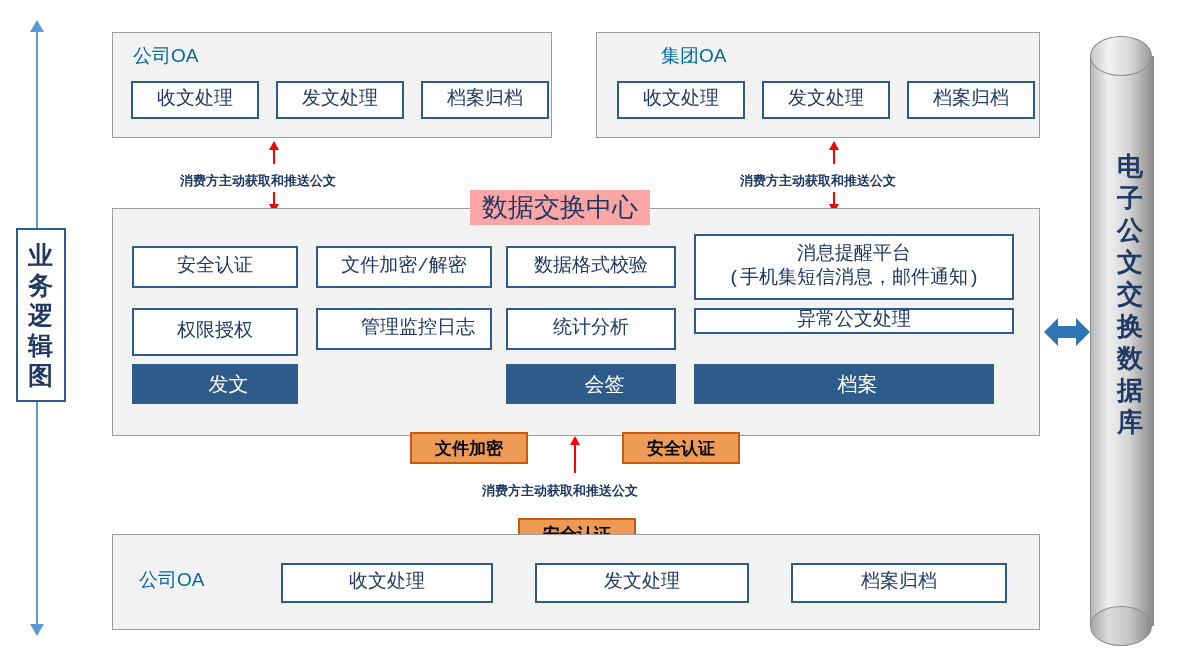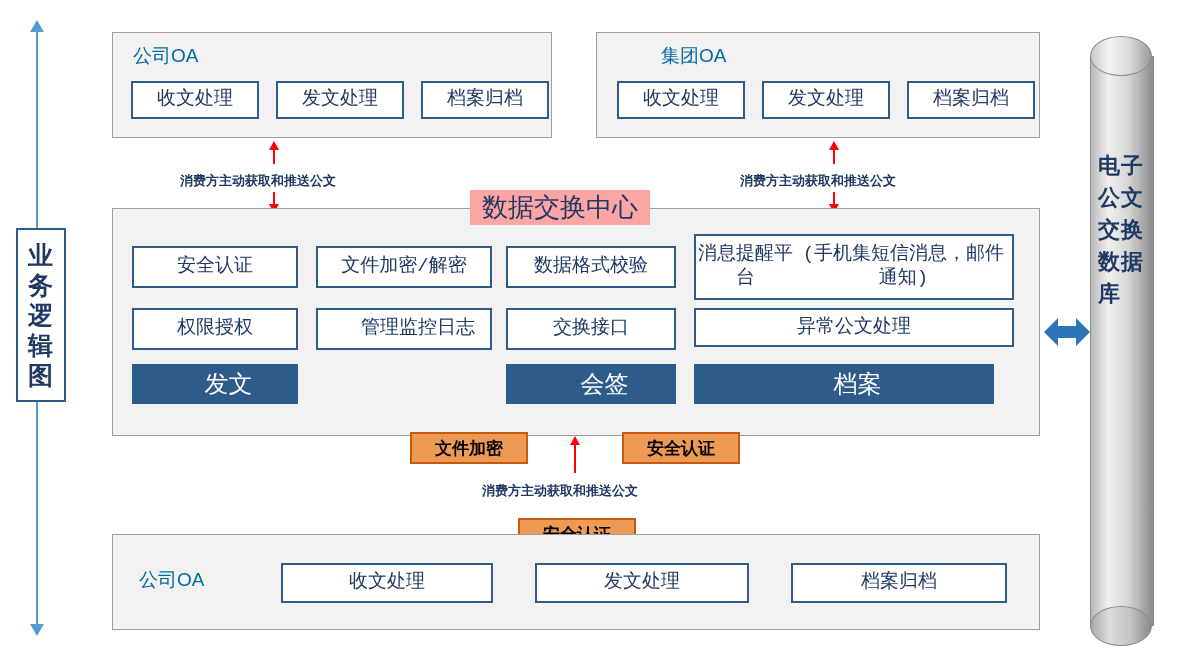--- a/index.html
+++ b/index.html
@@ -77,21 +77,21 @@
     justify-content: center;
     box-sizing: border-box;
     text-align: center;
     line-height: 1.25;
     font-family: Liberation Mono, monospace;
   }
   .btn-filled {
     border: none;
     background: #2e5c8a;
     color: #ffffff;
-    font-size: 24px;
+    font-size: 20px;
     display: flex;
     align-items: center;
     justify-content: center;
     box-sizing: border-box;
     padding-left: 27px;
   }
   .btn-orange {
     border: 2px solid #c55a11;
     background: #ed9b54;
     color: #000000;
@@ -168,24 +168,24 @@
     height: 40px;
     border-radius: 50%;
     background: linear-gradient(to right, #a8a8a8 0%, #dcdcdc 30%, #c4c4c4 65%, #8a8a8a 100%);
     border: 1px solid #8c8c8c;
     box-sizing: border-box;
   }
   .cyl-label {
     left: 1098px;
     top: 150px;
     width: 46px;
-    font-size: 22px;
-    font-weight: bold;
-    color: #1f3864;
-    text-align: left;
+    font-size: 26px;
+    font-weight: bold;
+    color: #1f3864;
+    text-align: right;
     line-height: 32px;
     letter-spacing: 1px;
   }
 
   
   .dbl-arrow {
     left: 1044px;
     top: 312px;
     width: 46px;
     height: 40px;
@@ -226,29 +226,29 @@
   <div class="abs note" style="left:740px; top:172px;">消费方主动获取和推送公文</div>
   <div class="abs red-arrow-shaft" style="left:833px; top:192px; height:14px;"></div>
   <div class="abs red-arrow-head down" style="left:829px; top:204px;"></div>
 
   <div class="abs center-panel"></div>
   <div class="abs center-title">数据交换中心</div>
 
   <div class="abs btn" style="left:132px; top:246px; width:166px; height:42px;">安全认证</div>
   <div class="abs btn" style="left:316px; top:246px; width:176px; height:42px;">文件加密/解密</div>
   <div class="abs btn" style="left:506px; top:246px; width:170px; height:42px;">数据格式校验</div>
-  <div class="abs btn" style="left:694px; top:234px; width:320px; height:66px; flex-direction:row;">
+  <div class="abs btn" style="left:694px; top:234px; width:320px; height:66px; flex-direction:column;">
     <span>消息提醒平台</span>
     <span>(手机集短信消息，邮件通知)</span>
   </div>
 
-  <div class="abs btn" style="left:132px; top:308px; width:166px; height:42px;">权限授权</div>
+  <div class="abs btn" style="left:132px; top:308px; width:166px; height:48px;">权限授权</div>
   <div class="abs btn" style="left:316px; top:308px; width:176px; height:42px;padding-left:28px;">管理监控日志</div>
-  <div class="abs btn" style="left:506px; top:308px; width:170px; height:42px;">交换接口</div>
-  <div class="abs btn" style="left:694px; top:308px; width:320px; height:39px;">异常公文处理</div>
+  <div class="abs btn" style="left:506px; top:308px; width:170px; height:42px;">统计分析</div>
+  <div class="abs btn" style="left:694px; top:308px; width:320px; height:26px;">异常公文处理</div>
 
   <div class="abs btn-filled" style="left:132px; top:364px; width:166px; height:40px;">发文</div>
   <div class="abs btn-filled" style="left:506px; top:364px; width:170px; height:40px;">会签</div>
   <div class="abs btn-filled" style="left:694px; top:364px; width:300px; height:40px;">档案</div>
 
   <div class="abs btn-orange" style="left:410px; top:432px; width:118px; height:32px;">文件加密</div>
   <div class="abs btn-orange" style="left:622px; top:432px; width:118px; height:32px;">安全认证</div>
 
   <div class="abs red-arrow-head up" style="left:570px; top:436px;"></div>
   <div class="abs red-arrow-shaft" style="left:574px; top:445px; height:28px;"></div>

